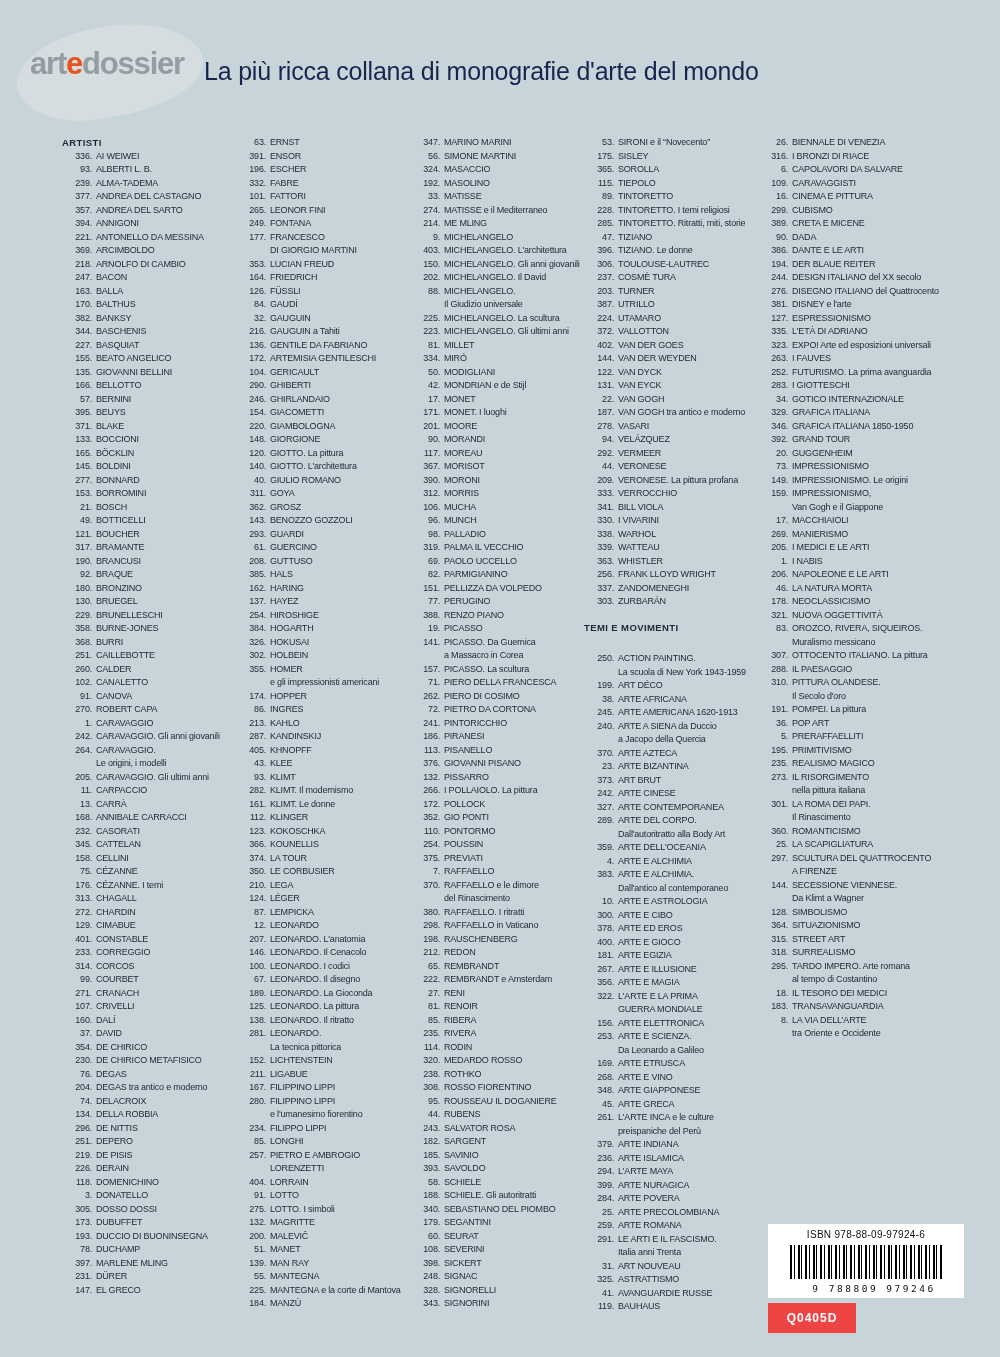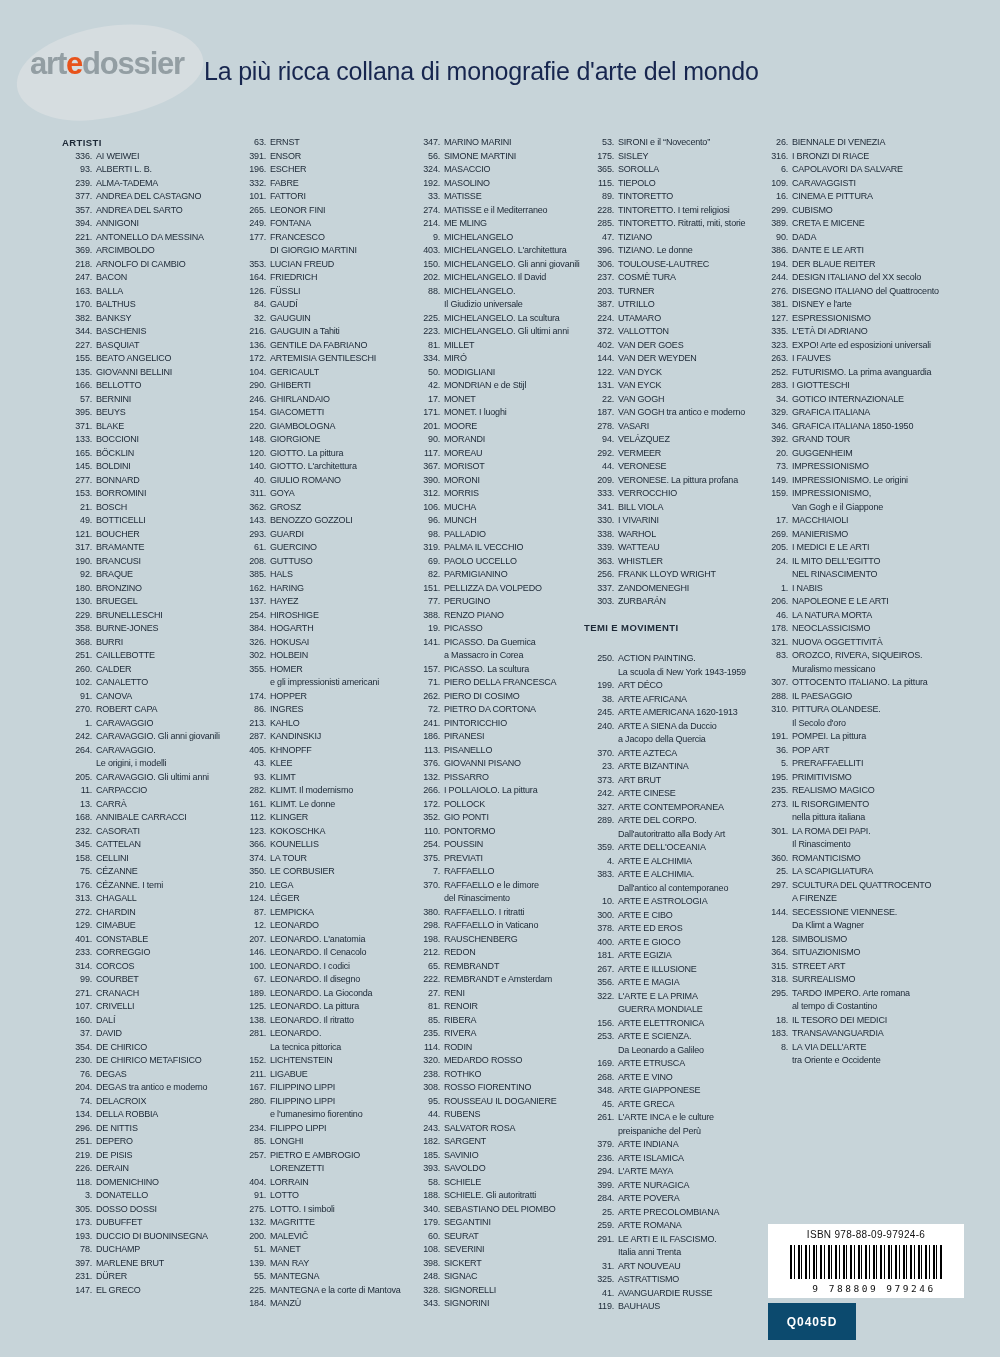--- a/index.html
+++ b/index.html
@@ -18,21 +18,21 @@
   .entry .t{flex:1;white-space:pre-line;}
   .col-header{font-size:9.5px;font-weight:bold;line-height:13.5px;color:#1c2836;letter-spacing:0.4px;}
   .col-header.mid{margin-top:12px;margin-bottom:18px;}
   .isbn-box{position:absolute;left:768px;top:1224px;width:196px;height:74px;background:#ffffff;
     display:flex;flex-direction:column;align-items:center;justify-content:space-between;
     padding:5px 24px 4px;box-sizing:border-box;}
   .isbn-label{font-size:10px;color:#111111;letter-spacing:0.3px;}
   .barcode{width:152px;height:34px;
     background:repeating-linear-gradient(90deg,#000 0 2px,#fff 2px 4px,#000 4px 5px,#fff 5px 8px,#000 8px 10px,#fff 10px 11px,#000 11px 12px,#fff 12px 15px);}
   .isbn-digits{font-size:9.5px;letter-spacing:2.5px;color:#111111;font-family:"DejaVu Sans Mono",monospace;margin-left:16px;}
-  .code-badge{position:absolute;left:768px;top:1303px;width:88px;height:37px;background:#0c4a6e;color:#ffffff;
+  .code-badge{position:absolute;left:768px;top:1303px;width:88px;height:30px;background:#ef4444;color:#ffffff;
     font-weight:bold;font-size:12px;letter-spacing:1px;display:flex;align-items:center;justify-content:center;}
 </style>
 </head>
 <body>
 
 <div class="page">
 
   <div class="smudge"></div>
 
   <div class="brand"><span>art</span><span class="accent">e</span><span>dossier</span></div>
@@ -362,21 +362,21 @@
         <div class="entry">
           <span class="num">193.</span>
           <span class="t">DUCCIO DI BUONINSEGNA</span>
         </div>
         <div class="entry">
           <span class="num">78.</span>
           <span class="t">DUCHAMP</span>
         </div>
         <div class="entry">
           <span class="num">397.</span>
-          <span class="t">MARLENE BRUT</span>
+          <span class="t">MARLENE MLING</span>
         </div>
         <div class="entry">
           <span class="num">231.</span>
           <span class="t">DÜRER</span>
         </div>
         <div class="entry">
           <span class="num">147.</span>
           <span class="t">EL GRECO</span>
         </div>
       </div>
@@ -1485,25 +1485,20 @@
           <span class="num">17.</span>
           <span class="t">MACCHIAIOLI</span>
         </div>
         <div class="entry">
           <span class="num">269.</span>
           <span class="t">MANIERISMO</span>
         </div>
         <div class="entry">
           <span class="num">205.</span>
           <span class="t">I MEDICI E LE ARTI</span>
-        </div>
-        <div class="entry">
-          <span class="num">24.</span>
-          <span class="t">IL MITO DELL'EGITTO
-NEL RINASCIMENTO</span>
         </div>
         <div class="entry">
           <span class="num">1.</span>
           <span class="t">I NABIS</span>
         </div>
         <div class="entry">
           <span class="num">206.</span>
           <span class="t">NAPOLEONE E LE ARTI</span>
         </div>
         <div class="entry">

